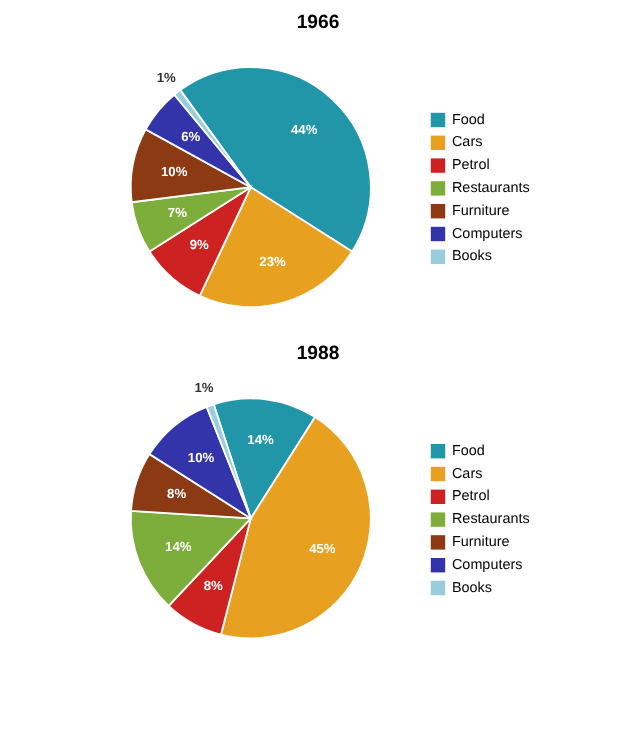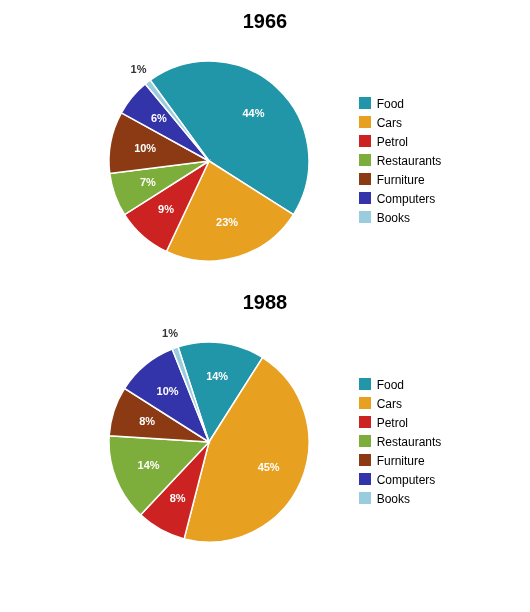--- a/index.html
+++ b/index.html
@@ -14,21 +14,21 @@
       padding: 10px 0;
     }
     .chart-section {
       display: flex;
       flex-direction: column;
       align-items: center;
       width: 100%;
       margin-bottom: 10px;
     }
     .chart-title {
-      font-size: 20px;
+      font-size: 16px;
       font-weight: bold;
       margin-bottom: 8px;
     }
     .chart-row {
       display: flex;
       align-items: center;
       justify-content: center;
       width: 100%;
     }
     .pie-container {
@@ -41,21 +41,21 @@
       height: 240px;
     }
     .legend {
       display: flex;
       flex-direction: column;
       margin-left: 30px;
       gap: 5px;
     }
     .legend-item {
       display: flex;
-      align-items: flex-start;
+      align-items: flex-end;
       gap: 6px;
       font-size: 12px;
     }
     .legend-color {
       width: 12px;
       height: 12px;
       flex-shrink: 0;
     }
   </style>
 </head>

